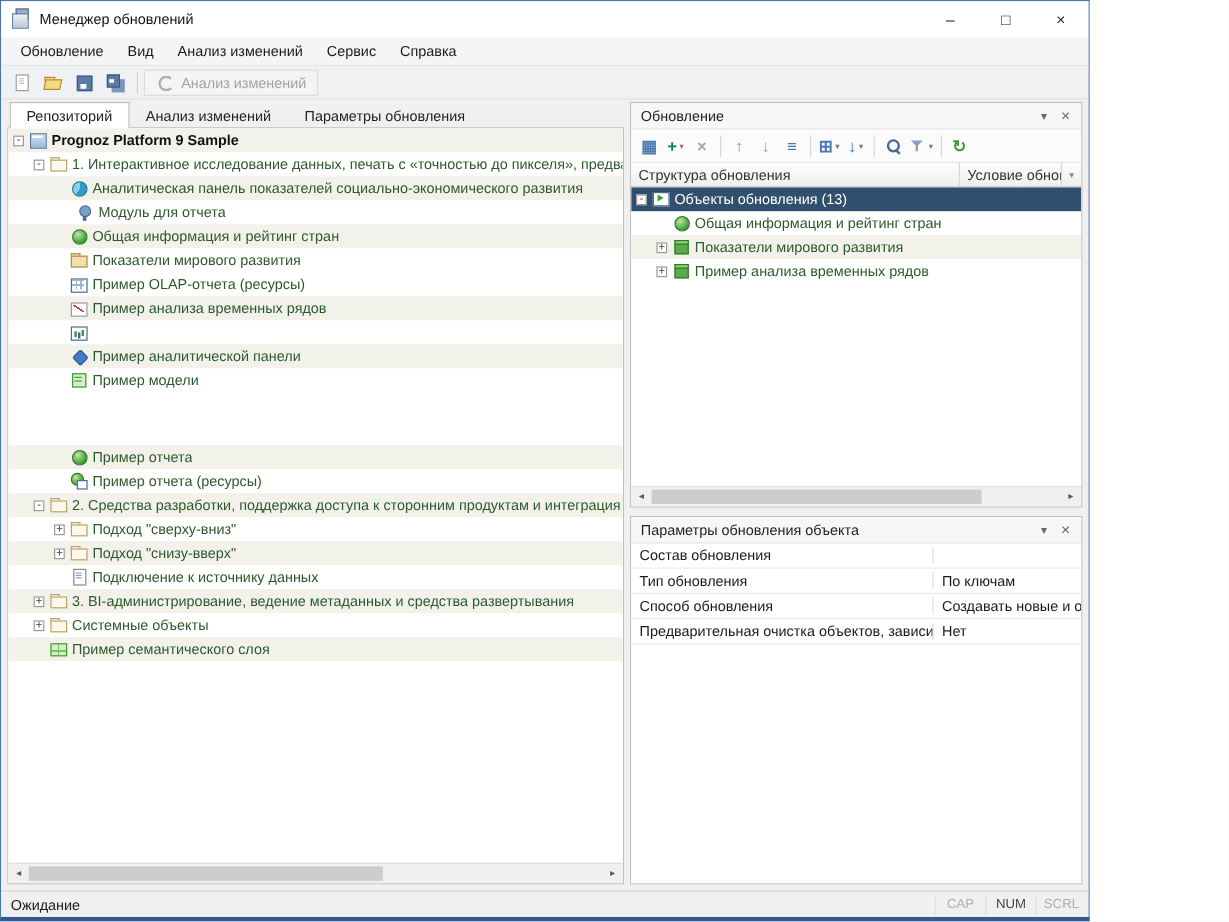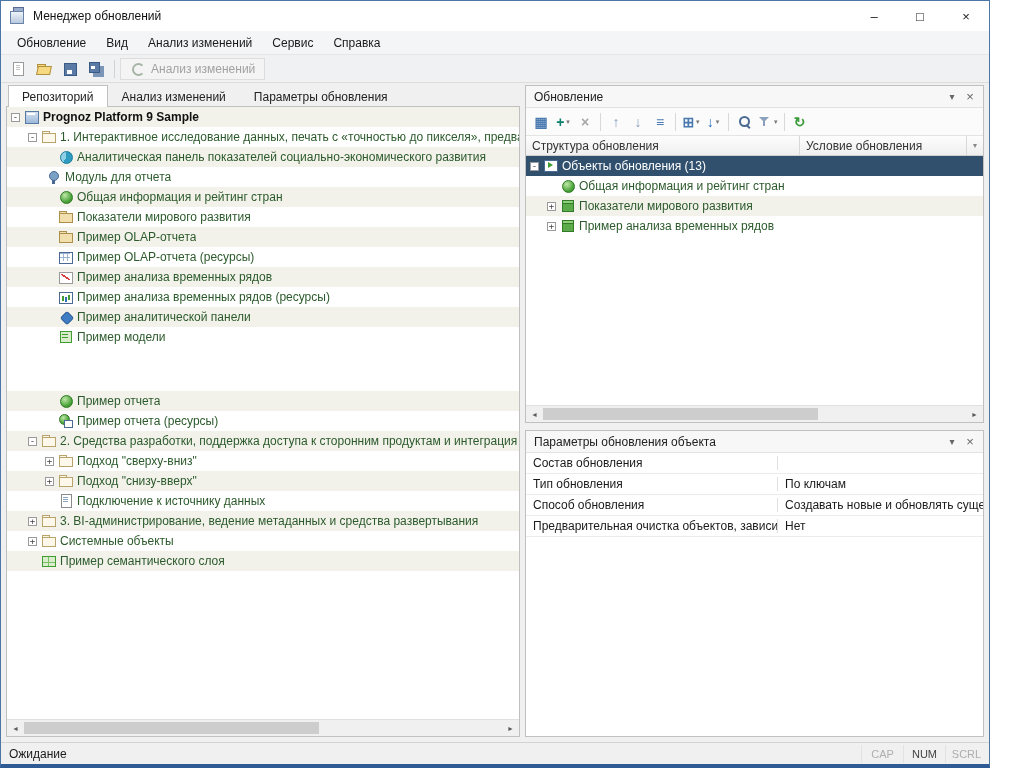--- a/index.html
+++ b/index.html
@@ -1,19 +1,19 @@
 <!DOCTYPE html>
 <html><head>
 <meta charset="utf-8">
 <style>
   * { box-sizing: border-box; margin: 0; padding: 0; }
   html,body { width:1024px; height:768px; }
   body { font-family:"Liberation Sans", sans-serif; font-size:12px; color:#1a1a1a; background:#fff; }
 
-  .window { width:990px; height:768px; display:flex; flex-direction:column;
+  .window { width:908px; height:768px; display:flex; flex-direction:column;
             border:1px solid #4a76a8; border-bottom:4px solid #2f5b94; background:#f0f0f0; }
 
   
   .titlebar { height:30px; background:#fff; display:flex; align-items:center; flex:0 0 auto; }
   .app-icon { width:18px; height:18px; position:relative; margin:0 6px 0 8px; flex:0 0 18px; }
   .app-icon::before { content:""; position:absolute; left:4px; top:0; width:9px; height:7px;
                       background:#9aaccb; border:1px solid #5a6a94; }
   .app-icon::after  { content:""; position:absolute; left:1px; top:4px; width:12px; height:11px;
                       background:linear-gradient(#eef3f9,#b9c9dd); border:1px solid #6a84a8; }
   .title { font-size:12px; color:#111; }
@@ -257,54 +257,48 @@
             <div class="trow" style="padding-left: 21px;">
               <span class="exp">-</span>
               <span class="ic ic-folder"></span>
               <span class="tlabel">1. Интерактивное исследование данных, печать с «точностью до пикселя», предвари</span>
             </div>
             <div class="trow alt" style="padding-left: 38px;">
               <span class="exp-sp"></span>
               <span class="ic ic-dash"></span>
               <span class="tlabel">Аналитическая панель показателей социально-экономического развития</span>
             </div>
-            <div class="trow" style="padding-left: 26px;">
+            <div class="trow" style="padding-left: 43px;">
               <span class="exp-sp"></span>
               <span class="ic ic-module"></span>
               <span class="tlabel">Модуль для отчета</span>
             </div>
             <div class="trow alt" style="padding-left: 38px;">
               <span class="exp-sp"></span>
               <span class="ic ic-report"></span>
               <span class="tlabel">Общая информация и рейтинг стран</span>
             </div>
             <div class="trow" style="padding-left: 38px;">
               <span class="exp-sp"></span>
               <span class="ic ic-foldertan"></span>
               <span class="tlabel">Показатели мирового развития</span>
             </div>
-            <div class="trow alt" style="padding-left: 38px;">
-              <span class="exp-sp"></span>
-              <span class="ic ic-foldertan"></span>
-              <span class="tlabel">Пример OLAP-отчета</span>
-            </div>
             <div class="trow" style="padding-left: 38px;">
               <span class="exp-sp"></span>
               <span class="ic ic-grid"></span>
               <span class="tlabel">Пример OLAP-отчета (ресурсы)</span>
             </div>
             <div class="trow alt" style="padding-left: 38px;">
               <span class="exp-sp"></span>
               <span class="ic ic-chartr"></span>
               <span class="tlabel">Пример анализа временных рядов</span>
             </div>
             <div class="trow" style="padding-left: 38px;">
               <span class="exp-sp"></span>
               <span class="ic ic-chartres"></span>
-              <span class="tlabel">Пример анализа временных рядов (ресурсы)</span>
             </div>
             <div class="trow alt" style="padding-left: 38px;">
               <span class="exp-sp"></span>
               <span class="ic ic-panelb"></span>
               <span class="tlabel">Пример аналитической панели</span>
             </div>
             <div class="trow" style="padding-left: 38px;">
               <span class="exp-sp"></span>
               <span class="ic ic-model"></span>
               <span class="tlabel">Пример модели</span>

